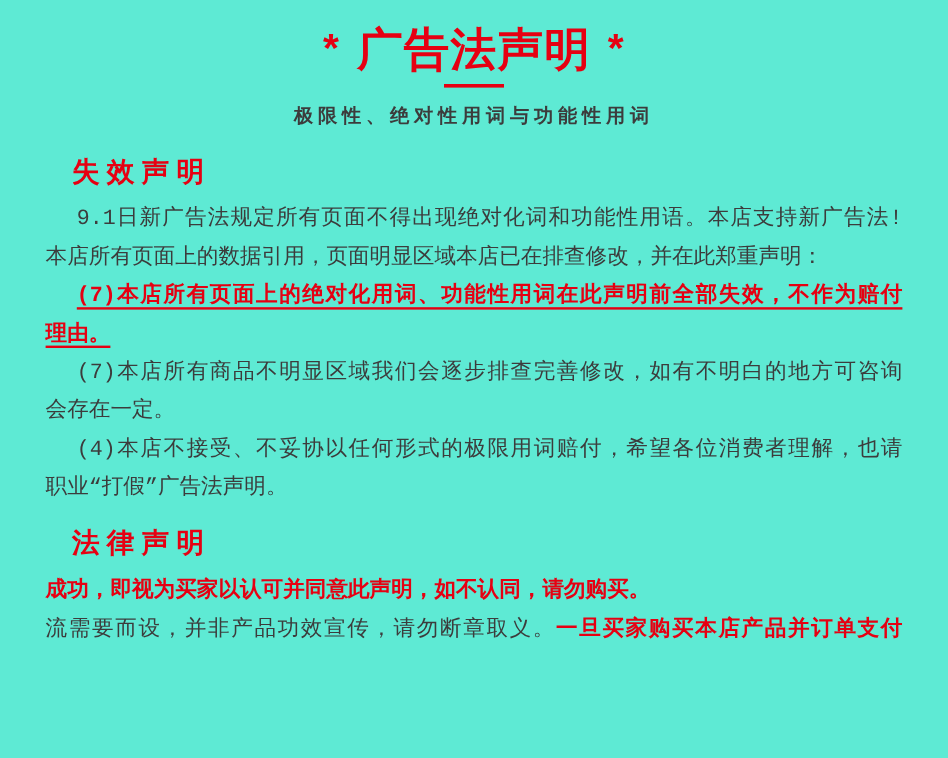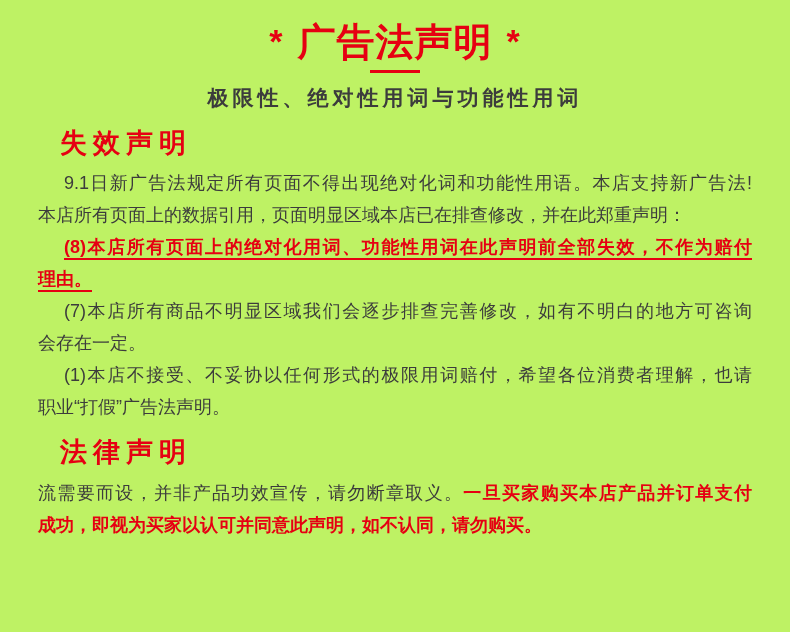--- a/index.html
+++ b/index.html
@@ -2,21 +2,21 @@
 <html><head>
 <meta charset="utf-8">
 <style>
   * { margin: 0; padding: 0; box-sizing: border-box; }
   html, body { background: #ffffff; }
   .page {
     position: relative;
     width: 790px;
     height: 632px;
     margin: 0 auto;
-    background: #bef264;
+    background: #5eead4;
     overflow: hidden;
     font-family: "Liberation Sans", "DejaVu Sans", sans-serif;
     color: #3c3c3c;
   }
   
   .header { text-align: center; padding-top: 21px; }
   .title {
     font-size: 38px;
     line-height: 40px;
     font-weight: bold;
@@ -33,46 +33,45 @@
   .title .asterisk.left  { margin-right: 14px; }
   .title .asterisk.right { margin-left: 14px; }
   .title-underline {
     width: 50px;
     height: 3px;
     background: #e60012;
     margin: 8px auto 0 auto;
   }
   .subtitle {
     margin-top: 15px;
-    font-size: 21px;
+    font-size: 16px;
     line-height: 20px;
     letter-spacing: 4px;
     color: #3c3c3c;
     font-weight: bold;
   }
   
   .content {
     padding: 0 38px;
     font-size: 18px;
     line-height: 32px;
     text-align: justify;
   }
   .section-heading {
-    font-size: 27px;
+    font-size: 23px;
     line-height: 26px;
     font-weight: bold;
     color: #e60012;
     letter-spacing: 6px;
     padding-left: 22px;
-    font-family: Liberation Serif, serif;
   }
   .section-heading.first  { margin-top: 22px; margin-bottom: 11px; }
   .section-heading.second { margin-top: 16px;    margin-bottom: 12px; }
   .para { margin: 0; }
-  .line { text-align: justify; }
+  .line { text-align: justify; font-family: Liberation Mono, monospace; }
   .line.stretch { text-align-last: justify; }
   .line.indent  { text-indent: 26px; }
   
   .red-item .line {
     color: #e60012;
     font-weight: bold;
     text-decoration: underline;
     text-underline-offset: 5px;
     text-decoration-thickness: 2px;
   }
@@ -95,38 +94,38 @@
   <div class="content">
 
     <h2 class="section-heading first">失效声明</h2>
 
     <div class="para">
       <div class="line stretch indent">9.1日新广告法规定所有页面不得出现绝对化词和功能性用语。本店支持新广告法!</div>
       <div class="line">本店所有页面上的数据引用，页面明显区域本店已在排查修改，并在此郑重声明：</div>
     </div>
 
     <div class="para red-item">
-      <div class="line stretch indent">(8)本店所有页面上的绝对化用词、功能性用词在此声明前全部失效，不作为赔付</div>
+      <div class="line stretch indent">(7)本店所有页面上的绝对化用词、功能性用词在此声明前全部失效，不作为赔付</div>
       <div class="line">理由。</div>
     </div>
 
 
     <div class="para">
       <div class="line stretch indent">(7)本店所有商品不明显区域我们会逐步排查完善修改，如有不明白的地方可咨询</div>
       <div class="line">会存在一定。</div>
     </div>
 
     <div class="para">
-      <div class="line stretch indent">(1)本店不接受、不妥协以任何形式的极限用词赔付，希望各位消费者理解，也请</div>
+      <div class="line stretch indent">(4)本店不接受、不妥协以任何形式的极限用词赔付，希望各位消费者理解，也请</div>
       <div class="line">职业“打假”广告法声明。</div>
     </div>
 
     <h2 class="section-heading second">法律声明</h2>
 
     <div class="para">
+      <div class="line red-strong">成功，即视为买家以认可并同意此声明，如不认同，请勿购买。</div>
       <div class="line stretch">
         <span>流需要而设，并非产品功效宣传，请勿断章取义。</span><span class="red-strong">一旦买家购买本店产品并订单支付</span>
       </div>
-      <div class="line red-strong">成功，即视为买家以认可并同意此声明，如不认同，请勿购买。</div>
     </div>
 
   </div>
 </div>
 
 </body></html>

